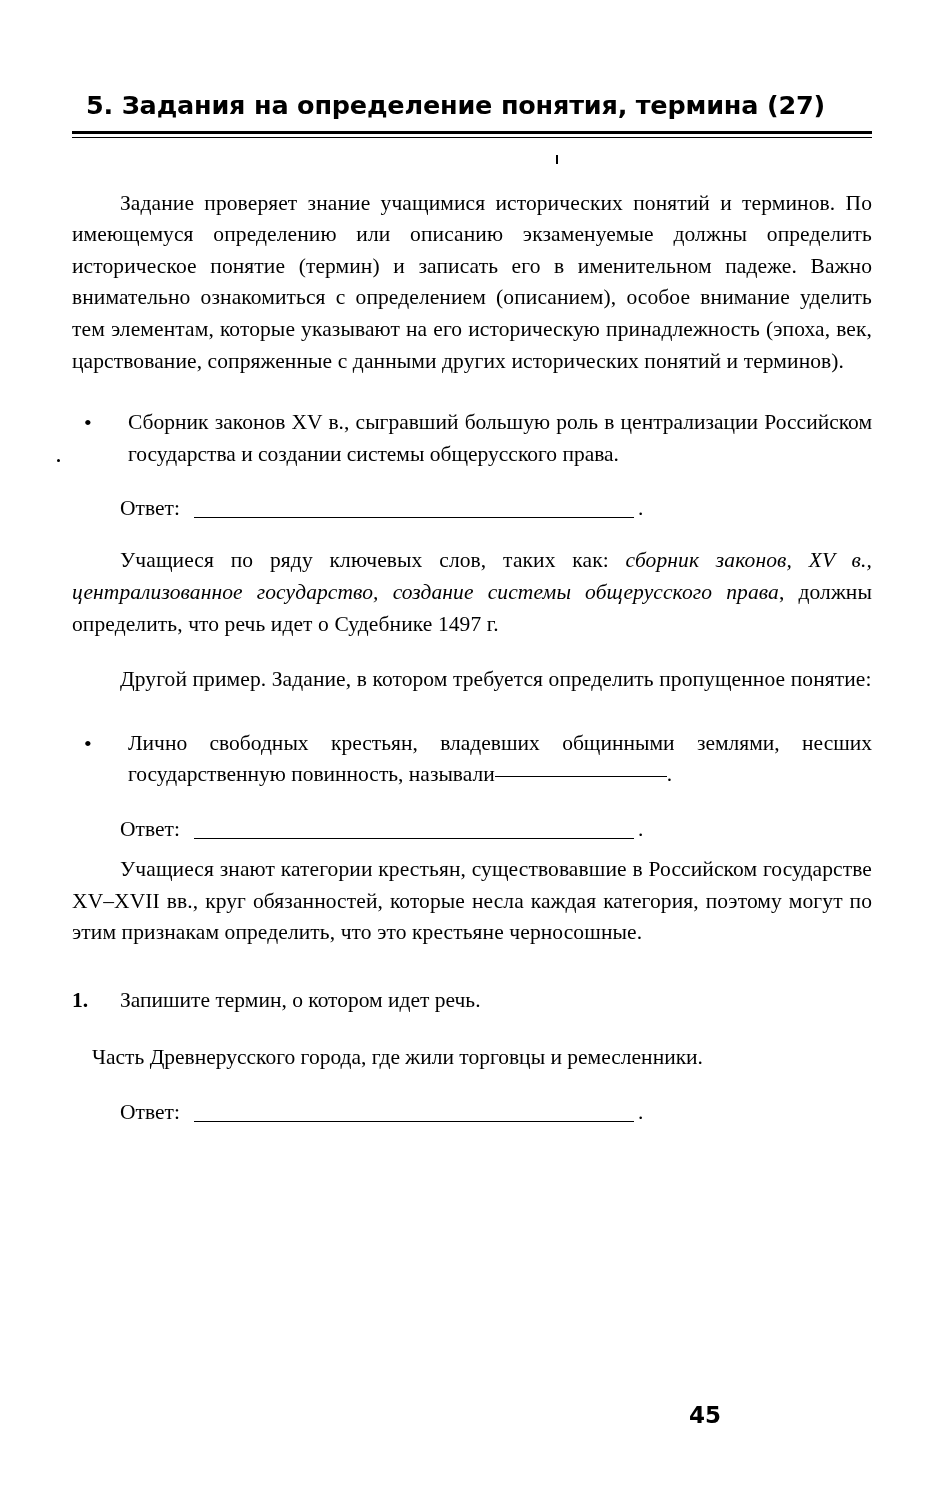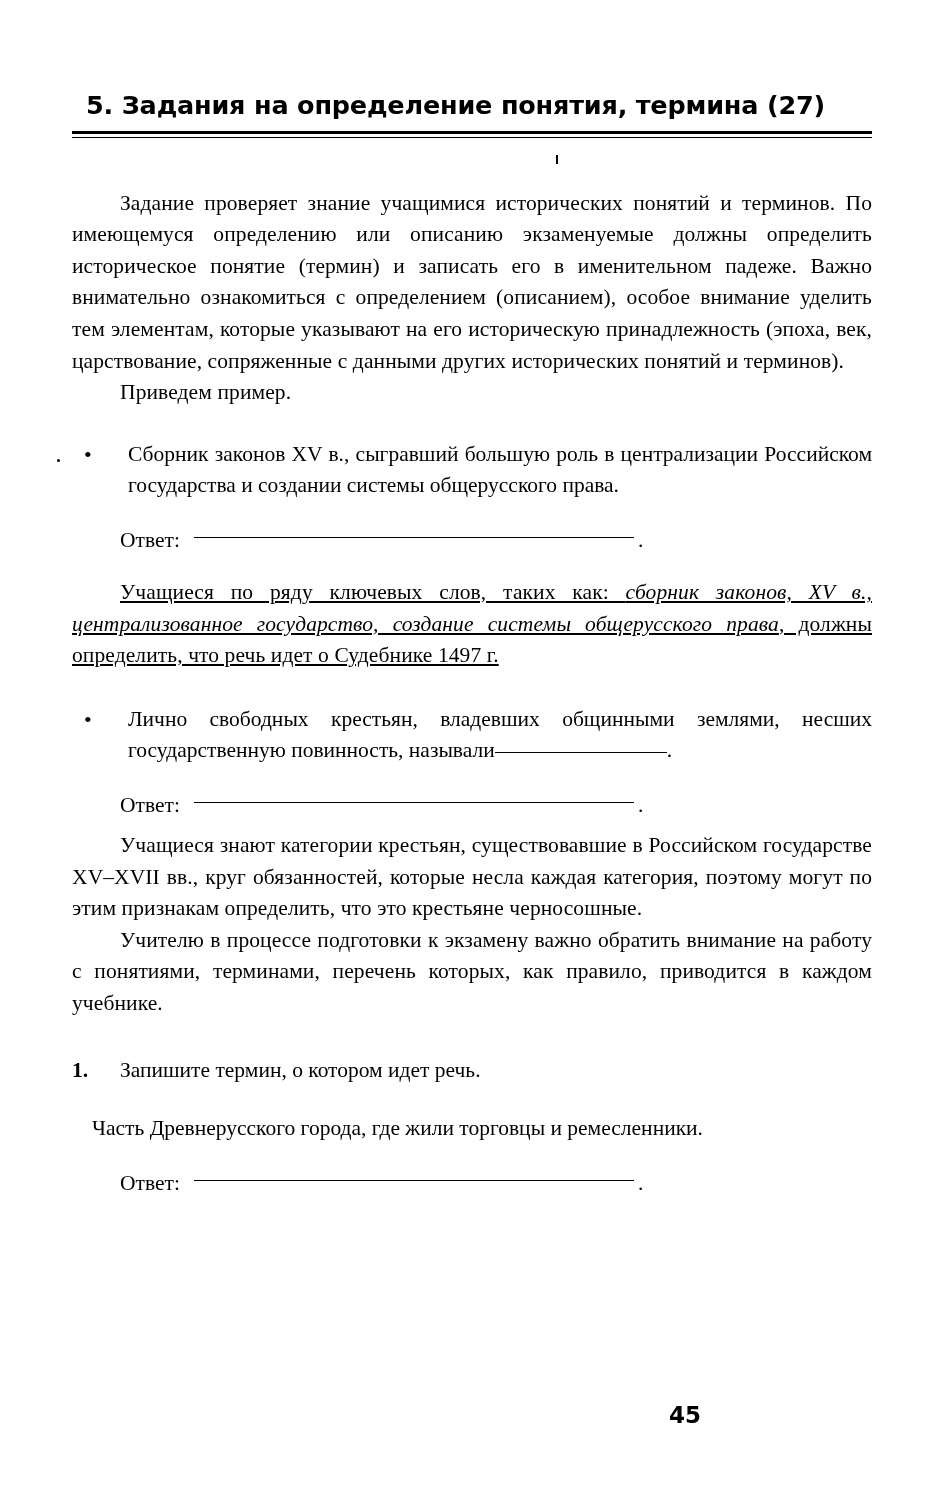--- a/index.html
+++ b/index.html
@@ -80,21 +80,21 @@
     box-sizing: border-box;
   }
   .bullet-text {
     font-size: 21.5px;
     line-height: 1.47;
     text-align: justify;
     flex: 1;
   }
   .answer-line {
     display: flex;
-    align-items: center;
+    align-items: flex-end;
     margin-top: 26px;
     margin-left: 48px;
     font-size: 21.5px;
   }
   .answer-label {
     white-space: pre;
   }
   .answer-rule {
     display: inline-block;
     width: 440px;
@@ -135,21 +135,21 @@
     flex: 1;
     text-align: justify;
   }
   .sub-q {
     font-size: 21.5px;
     line-height: 1.47;
     margin: 26px 0 0 20px;
   }
   .page-number {
     position: absolute;
-    right: 88px;
+    right: 68px;
     bottom: 78px;
     font-family: "DejaVu Sans", sans-serif;
     font-weight: bold;
     font-size: 23px;
   }
   .stray-mark {
     position: absolute;
     left: 57px;
     top: 459px;
     width: 3px;
@@ -172,50 +172,49 @@
 <div class="page">
 
   <div class="content">
 
     <h1 class="section-title">5. Задания на определение понятия, термина (27)</h1>
     <hr class="rule">
     <hr class="rule2">
 
     <p class="body-text first">Задание проверяет знание учащимися исторических понятий и терминов. По имеющемуся определению или описанию экзаменуемые должны определить историческое понятие (термин) и записать его в именительном падеже. Важно внимательно ознакомиться с определением (описанием), особое внимание уделить тем элементам, которые указывают на его историческую принадлежность (эпоха, век, царствование, сопряженные с данными других исторических понятий и терминов).</p>
 
-    <p class="body-text tight">Приведем пример.</p>
 
     <div class="bullet-block">
       <span class="bullet-dot">•</span>
       <span class="bullet-text">Сборник законов XV в., сыгравший большую роль в централизации Российском государства и создании системы общерусского права.</span>
     </div>
 
     <div class="answer-line">
       <span class="answer-label">Ответ:</span>
       <span class="answer-rule"></span>
       <span class="answer-dot">.</span>
     </div>
 
-    <p class="body-text" style="margin-top:24px;text-decoration:underline;"><span>Учащиеся по ряду ключевых слов, таких как: </span><span class="italic">сборник законов, XV в., централизованное государство, создание системы общерусского права</span><span>, должны определить, что речь идет о Судебнике 1497 г.</span></p>
-
+    <p class="body-text" style="margin-top:24px;"><span>Учащиеся по ряду ключевых слов, таких как: </span><span class="italic">сборник законов, XV в., централизованное государство, создание системы общерусского права</span><span>, должны определить, что речь идет о Судебнике 1497 г.</span></p>
+
+    <p class="body-text" style="margin-top:24px;">Другой пример. Задание, в котором требуется определить пропущенное понятие:</p>
 
     <div class="bullet-block" style="margin-top:32px;">
       <span class="bullet-dot">•</span>
       <span class="bullet-text"><span>Лично свободных крестьян, владевших общинными землями, несших государственную повинность, называли</span><span class="gapline"></span><span>.</span></span>
     </div>
 
     <div class="answer-line">
       <span class="answer-label">Ответ:</span>
       <span class="answer-rule"></span>
       <span class="answer-dot">.</span>
     </div>
 
     <p class="body-text" style="margin-top:12px;">Учащиеся знают категории крестьян, существовавшие в Российском государстве XV–XVII вв., круг обязанностей, которые несла каждая категория, поэтому могут по этим признакам определить, что это крестьяне черносошные.</p>
 
-    <p class="body-text tight">Учителю в процессе подготовки к экзамену важно обратить внимание на работу с понятиями, терминами, перечень которых, как правило, приводится в каждом учебнике.</p>
 
     <div class="num-block">
       <span class="num-index">1.</span>
       <span class="num-text">Запишите термин, о котором идет речь.</span>
     </div>
 
     <p class="sub-q">Часть Древнерусского города, где жили торговцы и ремесленники.</p>
 
     <div class="answer-line">
       <span class="answer-label">Ответ:</span>

